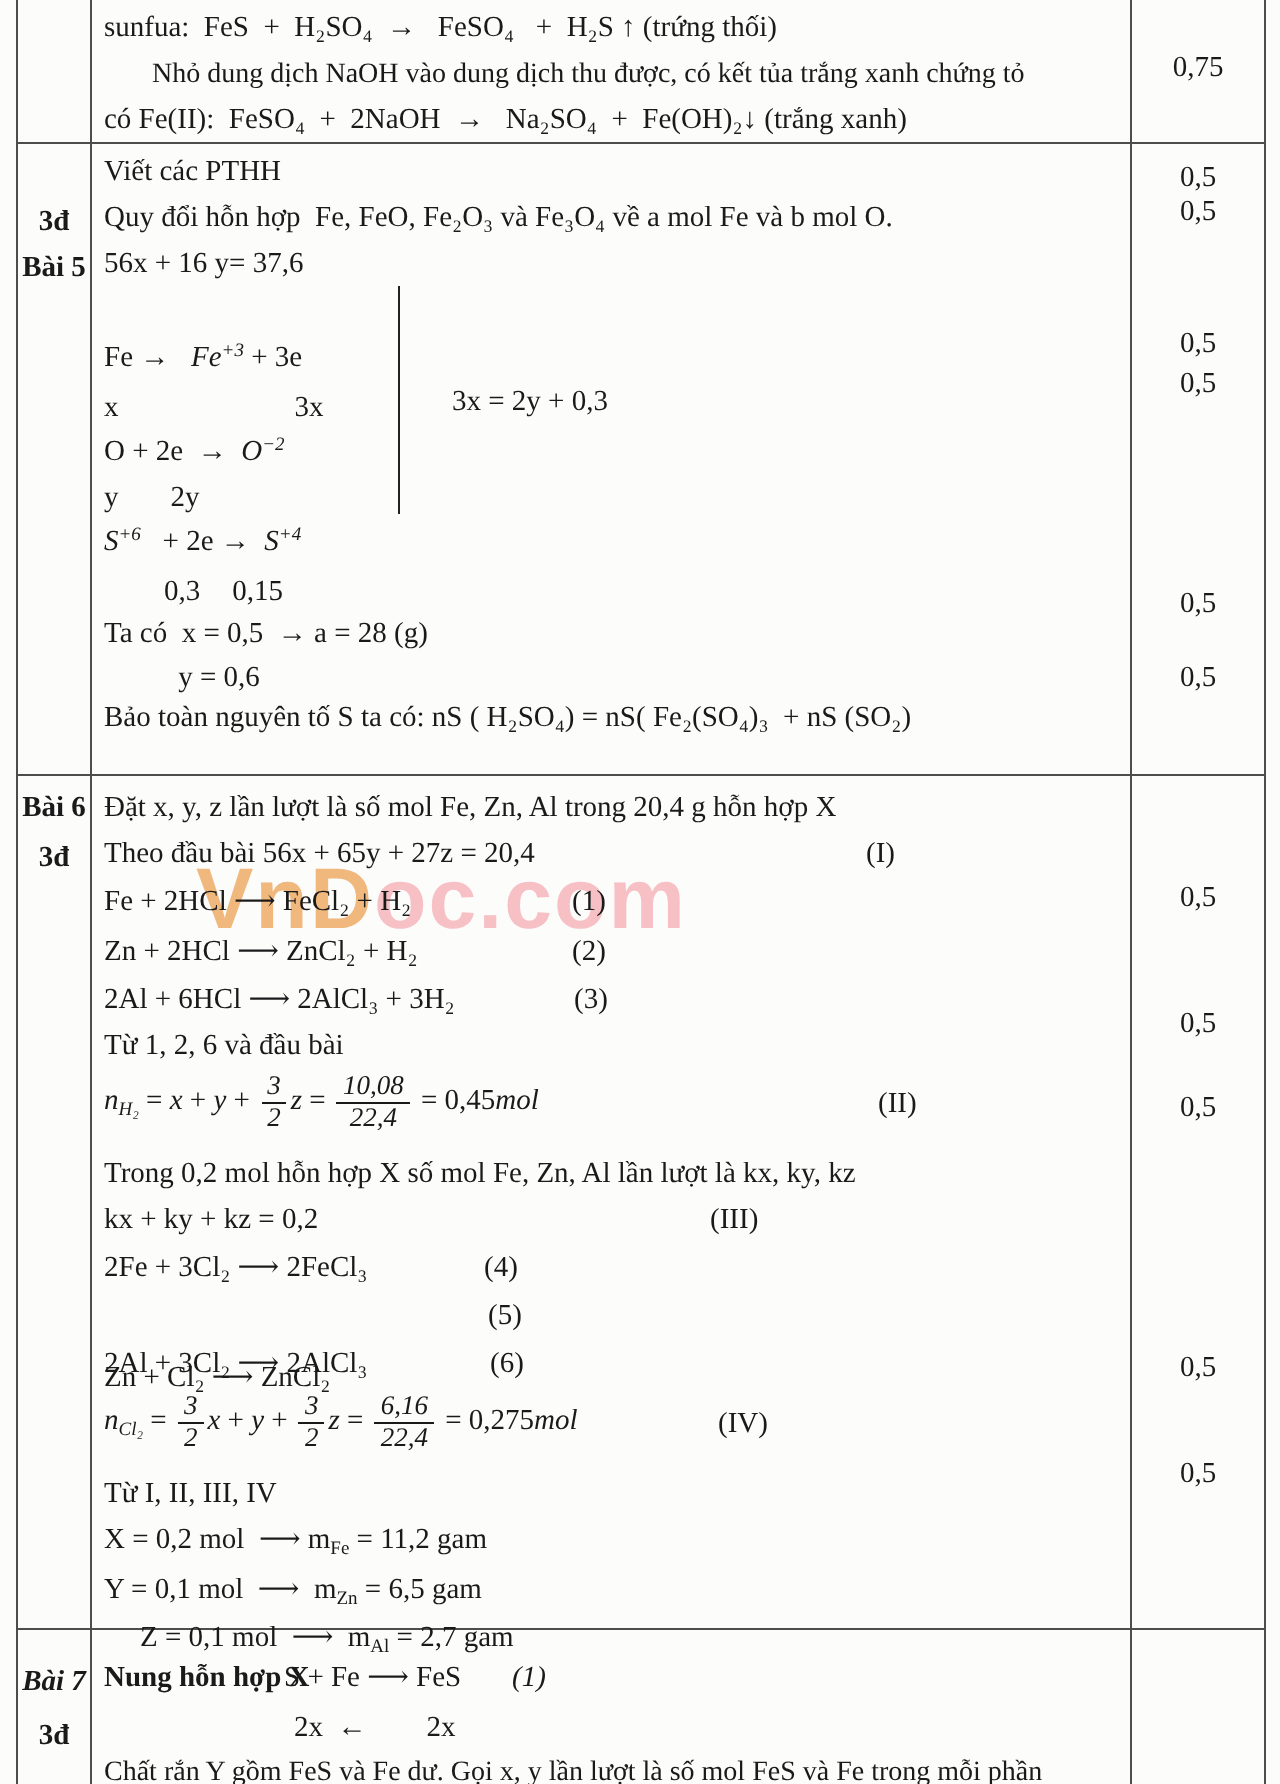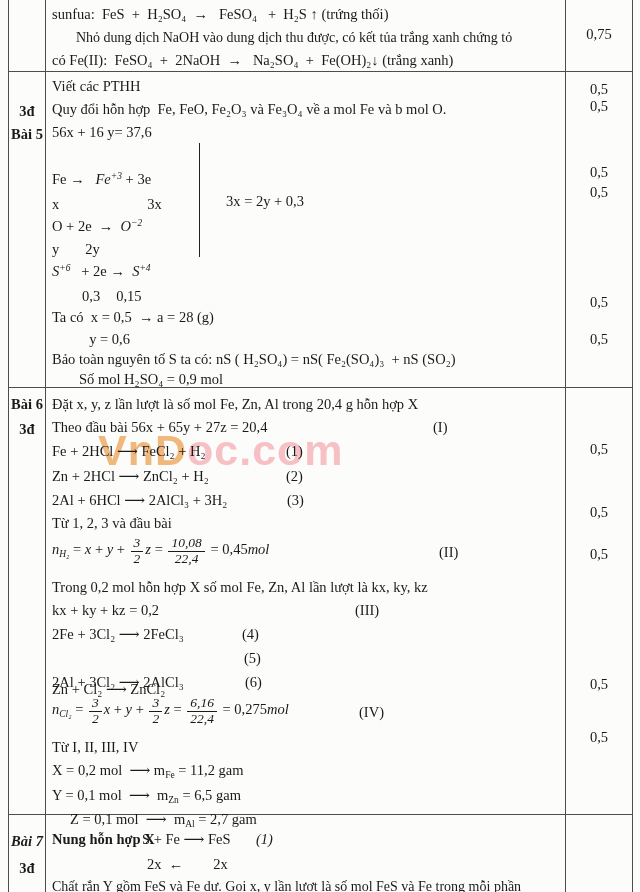--- a/index.html
+++ b/index.html
@@ -63,21 +63,20 @@
           <div class="line" style="top: 98px; left: 6px;">Fe →   <span class="it">Fe</span><sup class="it">+3</sup> + 3e</div>
           <div class="line" style="top: 123px; left: 6px;">x<span class="gap" style="width: 88px;"></span>3x</div>
           <div class="line" style="top: 120px; left: 180px;">3x = 2y + 0,3</div>
           <div class="line" style="top: 145px; left: 6px;">O + 2e  →  <span class="it">O</span><sup class="it">−2</sup></div>
           <div class="line" style="top: 168px; left: 6px;">y<span class="gap" style="width: 26px;"></span>2y</div>
           <div class="line" style="top: 190px; left: 6px;"><span class="it">S</span><sup class="it">+6</sup>   + 2e →  <span class="it">S</span><sup class="it">+4</sup></div>
           <div class="line" style="top: 215px; left: 36px;">0,3<span class="gap" style="width: 16px;"></span>0,15</div>
           <div class="line" style="top: 236px; left: 6px;">Ta có  x = 0,5  → a = 28 (g)</div>
           <div class="line" style="top: 258px; left: 25px;">     y = 0,6</div>
           <div class="line" style="top: 278px; left: 6px;">Bảo toàn nguyên tố S ta có: nS ( H₂SO₄) = nS( Fe₂(SO₄)₃  + nS (SO₂)</div>
-          <div class="line" style="top: 298px; left: 33px;">Số mol H₂SO₄ = 0,9 mol</div>
           <div class="vline" style="left: 153px; top: 71px; height: 114px;"></div>
         </div>
         <div class="cell c3">
           <div class="pt" style="top: 8px;">0,5</div>
           <div class="pt" style="top: 25px;">0,5</div>
           <div class="pt" style="top: 91px;">0,5</div>
           <div class="pt" style="top: 111px;">0,5</div>
           <div class="pt" style="top: 221px;">0,5</div>
           <div class="pt" style="top: 258px;">0,5</div>
         </div>
@@ -90,21 +89,21 @@
         <div class="cell c2">
           <div class="line" style="top: 7px; left: 6px;">Đặt x, y, z lần lượt là số mol Fe, Zn, Al trong 20,4 g hỗn hợp X</div>
           <div class="line" style="top: 30px; left: 6px;">Theo đầu bài 56x + 65y + 27z = 20,4</div>
           <div class="line" style="top: 30px; left: 387px;">(I)</div>
           <div class="line" style="top: 54px; left: 6px;">Fe + 2HCl ⟶ FeCl₂ + H₂</div>
           <div class="line" style="top: 54px; left: 240px;">(1)</div>
           <div class="line" style="top: 79px; left: 6px;">Zn + 2HCl ⟶ ZnCl₂ + H₂</div>
           <div class="line" style="top: 79px; left: 240px;">(2)</div>
           <div class="line" style="top: 103px; left: 6px;">2Al + 6HCl ⟶ 2AlCl₃ + 3H₂</div>
           <div class="line" style="top: 103px; left: 241px;">(3)</div>
-          <div class="line" style="top: 126px; left: 6px;">Từ 1, 2, 3 và đầu bài</div>
+          <div class="line" style="top: 126px; left: 6px;">Từ 1, 2, 6 và đầu bài</div>
           <div class="line" style="top: 148px; left: 6px;"><span class="it">n</span><sub class="it">H₂</sub> = <span class="it">x</span> + <span class="it">y</span> + <span class="frac it"><span class="num">3</span><span class="den">2</span></span><span class="it">z</span> = <span class="frac it"><span class="num">10,08</span><span class="den">22,4</span></span> = 0,45<span class="it">mol</span></div>
           <div class="line" style="top: 155px; left: 393px;">(II)</div>
           <div class="line" style="top: 190px; left: 6px;">Trong 0,2 mol hỗn hợp X số mol Fe, Zn, Al lần lượt là kx, ky, kz</div>
           <div class="line" style="top: 213px; left: 6px;">kx + ky + kz = 0,2</div>
           <div class="line" style="top: 213px; left: 309px;">(III)</div>
           <div class="line" style="top: 237px; left: 6px;">2Fe + 3Cl₂ ⟶ 2FeCl₃</div>
           <div class="line" style="top: 237px; left: 196px;">(4)</div>
           <div class="line" style="top: 261px; left: 6px; margin-top: 31px;">Zn + Cl₂ ⟶ ZnCl₂</div>
           <div class="line" style="top: 261px; left: 198px;">(5)</div>
           <div class="line" style="top: 285px; left: 6px;">2Al + 3Cl₂ ⟶ 2AlCl₃</div>

